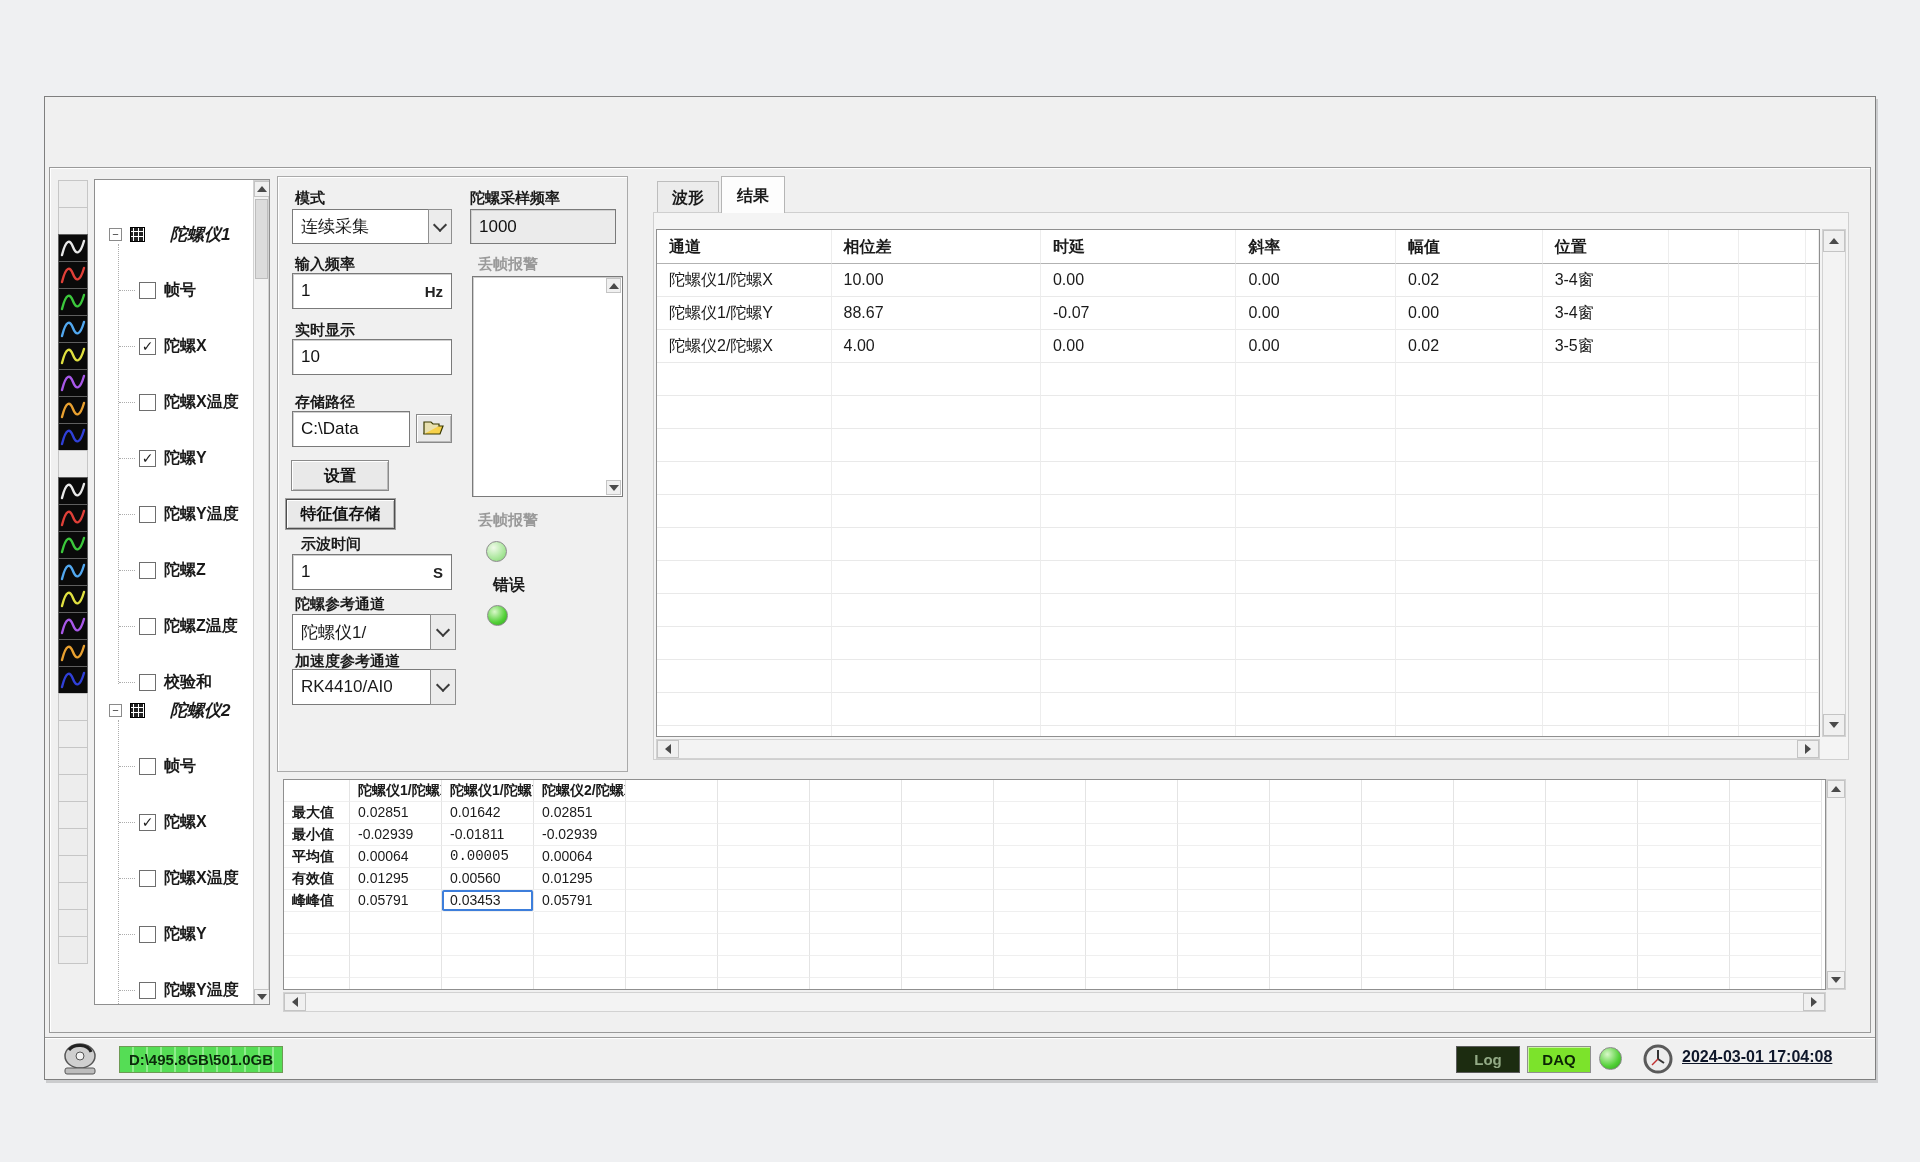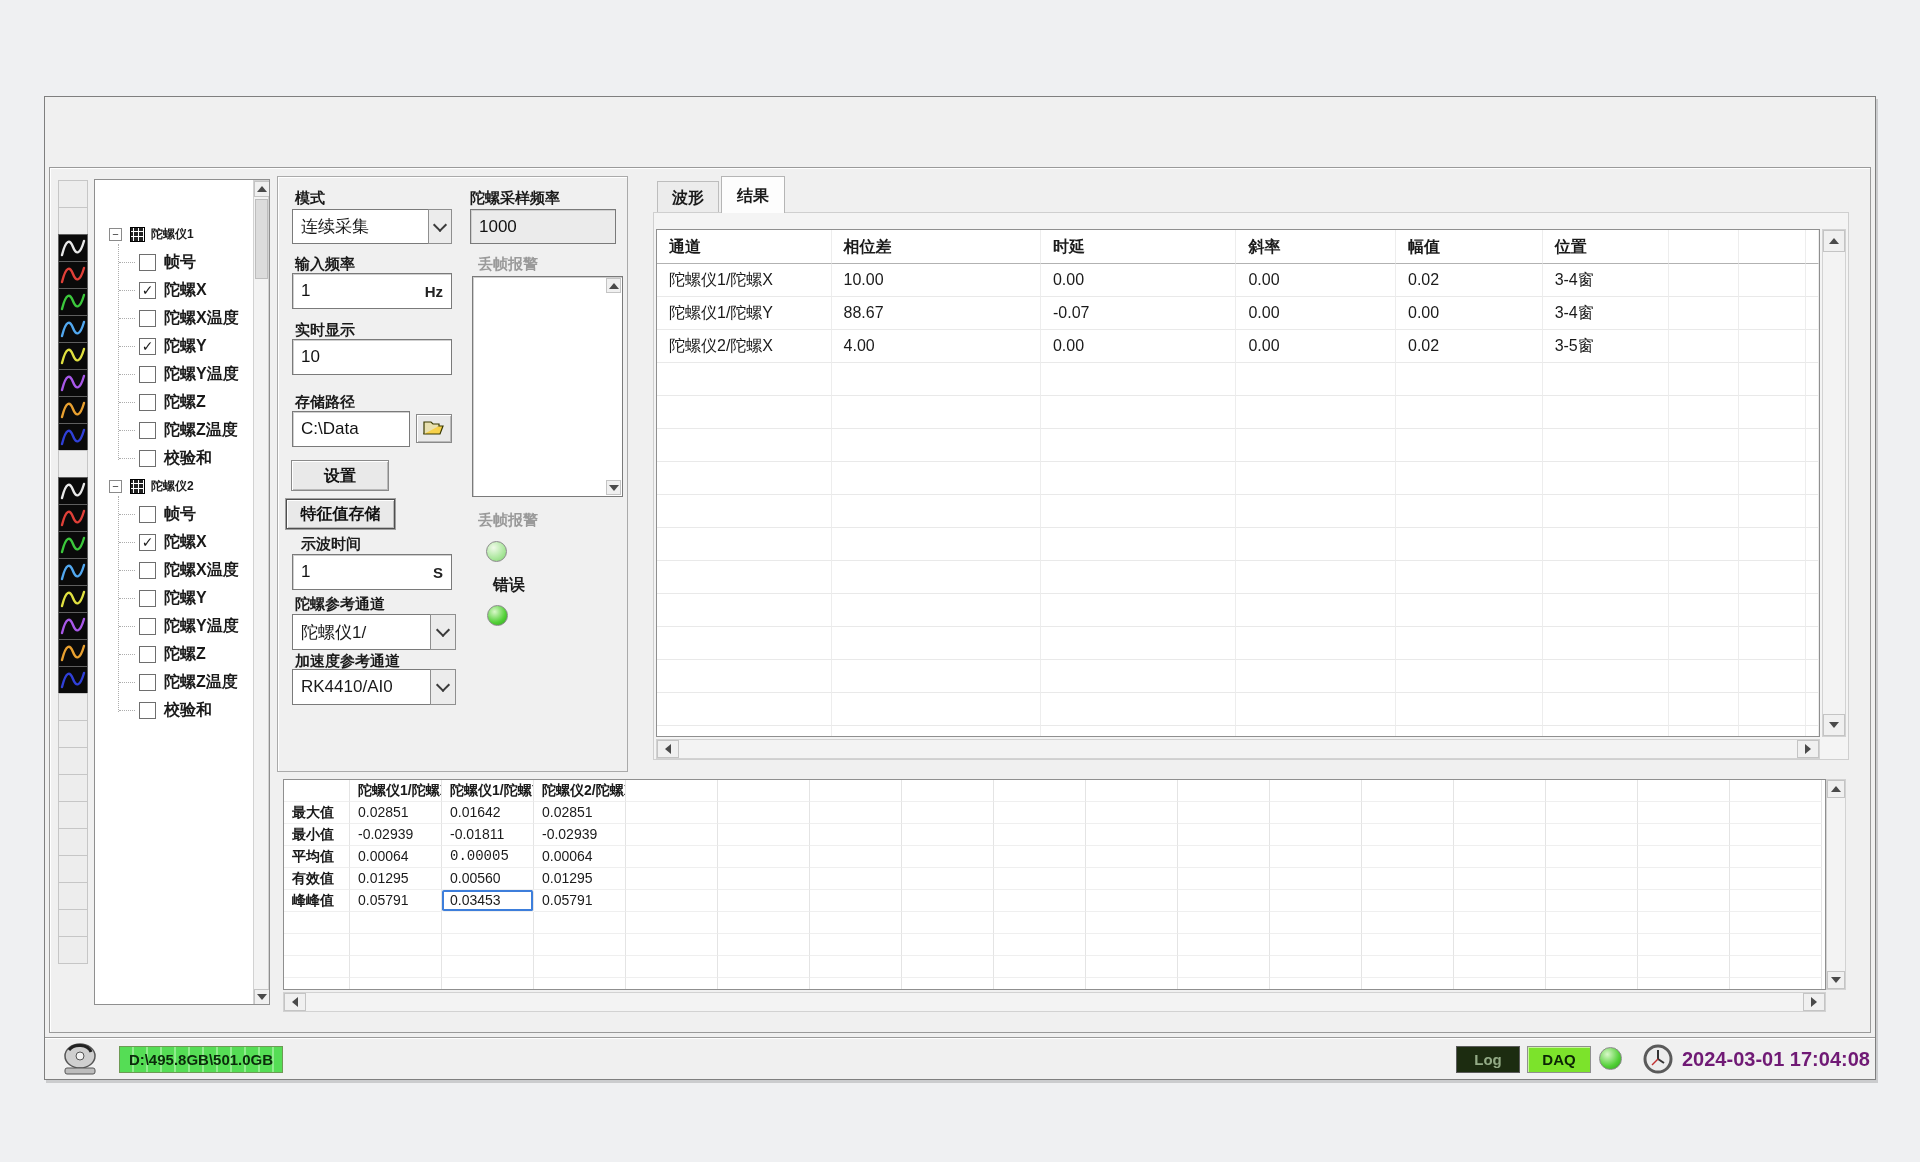--- a/index.html
+++ b/index.html
@@ -35,22 +35,22 @@
     border:1px solid #8f8f8f;box-sizing:border-box;overflow:hidden;}
   #tree-content{position:absolute;left:0;top:0;width:158px;padding:40px 0 0 6px;}
   .tree-group{position:relative;}
   .vline{position:absolute;left:17px;top:24px;bottom:12px;border-left:1px dotted #adadad;}
   .tree-hrow,.tree-crow{position:relative;height:28px;display:flex;align-items:center;}
   .expander{width:13px;height:13px;margin-left:8px;background:#fff;border:1px solid #8a8a8a;font-size:11px;
     line-height:11px;text-align:center;color:#333;box-sizing:border-box;z-index:2;}
   .node-icon{width:15px;height:15px;margin-left:8px;background:#232323;border:1px solid #000;box-sizing:border-box;
     background-image:linear-gradient(#fff 1px,transparent 1px),linear-gradient(90deg,#fff 1px,transparent 1px);
     background-size:5px 5px;background-position:2px 3px;}
-  .tree-glabel{margin-left:6px;font-size:12px;font-weight:600;white-space:nowrap;}
-  .tree-crow{padding-left:38px;}
+  .tree-glabel{margin-left:25px;font-size:17px;font-weight:600;white-space:nowrap;font-style:italic;}
+  .tree-crow{padding-left:38px;margin-top:28px;}
   .tree-crow:before{content:"";position:absolute;left:18px;top:14px;width:16px;border-top:1px dotted #adadad;}
   .cbx{width:17px;height:17px;background:#fff;border:1px solid #6e6e6e;box-sizing:border-box;
     font-size:14px;line-height:15px;text-align:center;color:#1c1c1c;font-weight:700;}
   .tree-clabel{margin-left:8px;font-size:16px;font-weight:600;white-space:nowrap;}
   
   .sbar{position:absolute;background:#f3f3f3;border:1px solid #d2d2d2;box-sizing:border-box;}
   .sbtn{position:absolute;background:#f0f0f0;border:1px solid #c4c4c4;box-sizing:border-box;}
   .tri{position:absolute;width:0;height:0;}
   .tri.up{left:50%;top:50%;margin:-3px 0 0 -5px;border-left:5px solid transparent;border-right:5px solid transparent;border-bottom:6px solid #4a4a4a;}
   .tri.down{left:50%;top:50%;margin:-3px 0 0 -5px;border-left:5px solid transparent;border-right:5px solid transparent;border-top:6px solid #4a4a4a;}
@@ -105,21 +105,21 @@
   #statusbar{position:absolute;left:0;top:940px;width:100%;height:41px;background:#f0f0f0;
     border-top:1px solid #9a9a9a;box-shadow:inset 0 1px 0 #fff;}
   #disk-bar{position:absolute;left:74px;top:8px;width:164px;height:27px;border:1px solid #6d9a54;box-sizing:border-box;
     background:repeating-linear-gradient(90deg,#55dd55 0 12px,#8fec8c 12px 14px);
     text-align:center;font-size:15px;font-weight:700;line-height:25px;color:#0b2b0b;white-space:nowrap;}
   #log-btn{position:absolute;left:1411px;top:8px;width:64px;height:27px;background:#1c2c10;border:1px solid #5a5a5a;
     box-sizing:border-box;text-align:center;font-size:15px;font-weight:600;color:#93ab86;line-height:25px;}
   #daq-btn{position:absolute;left:1482px;top:8px;width:64px;height:27px;background:#7ce32b;border:1px solid #8f8f8f;
     box-shadow:inset 1px 1px 0 #c7f59a;box-sizing:border-box;text-align:center;font-size:15px;font-weight:600;color:#0c2405;line-height:25px;}
   #status-led{left:1554px;top:9px;width:23px;height:23px;}
-  #datetime{position:absolute;left:1637px;top:10px;font-size:20px;font-weight:600;color:#701a75;white-space:nowrap;}
+  #datetime{position:absolute;left:1637px;top:10px;font-size:16px;font-weight:600;color:#0f172a;white-space:nowrap;text-decoration:underline;}
 </style>
 </head>
 <body>
 
 <div id="win">
 
 
 
   <div id="content"></div>
 

